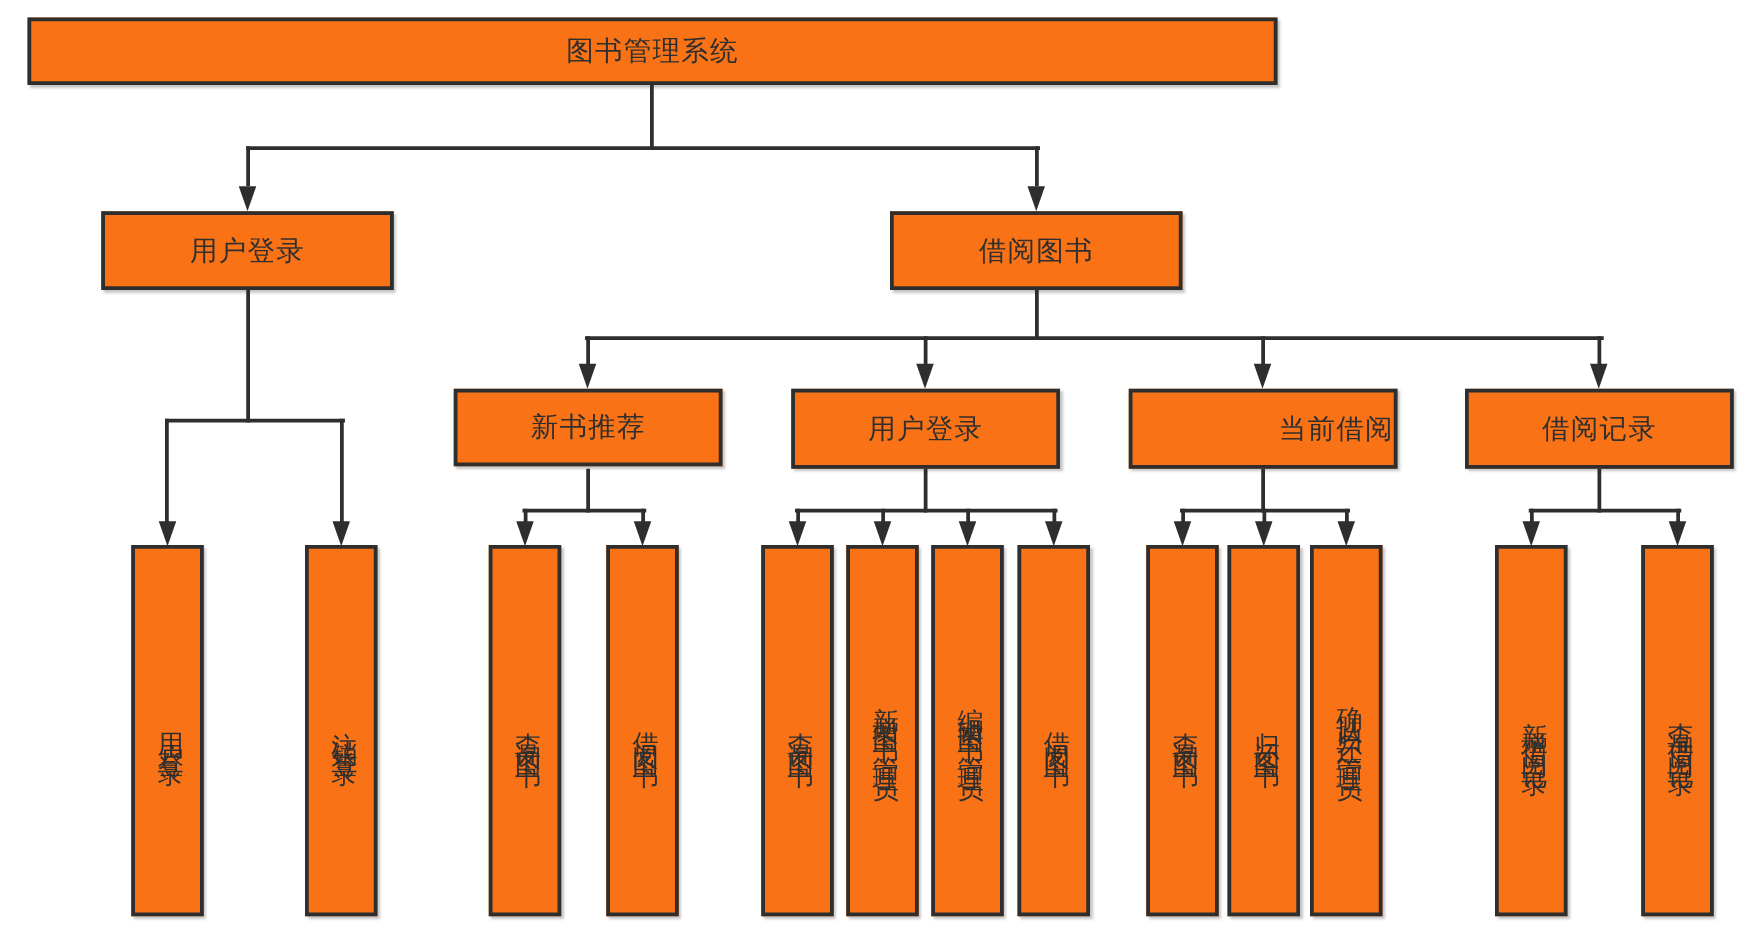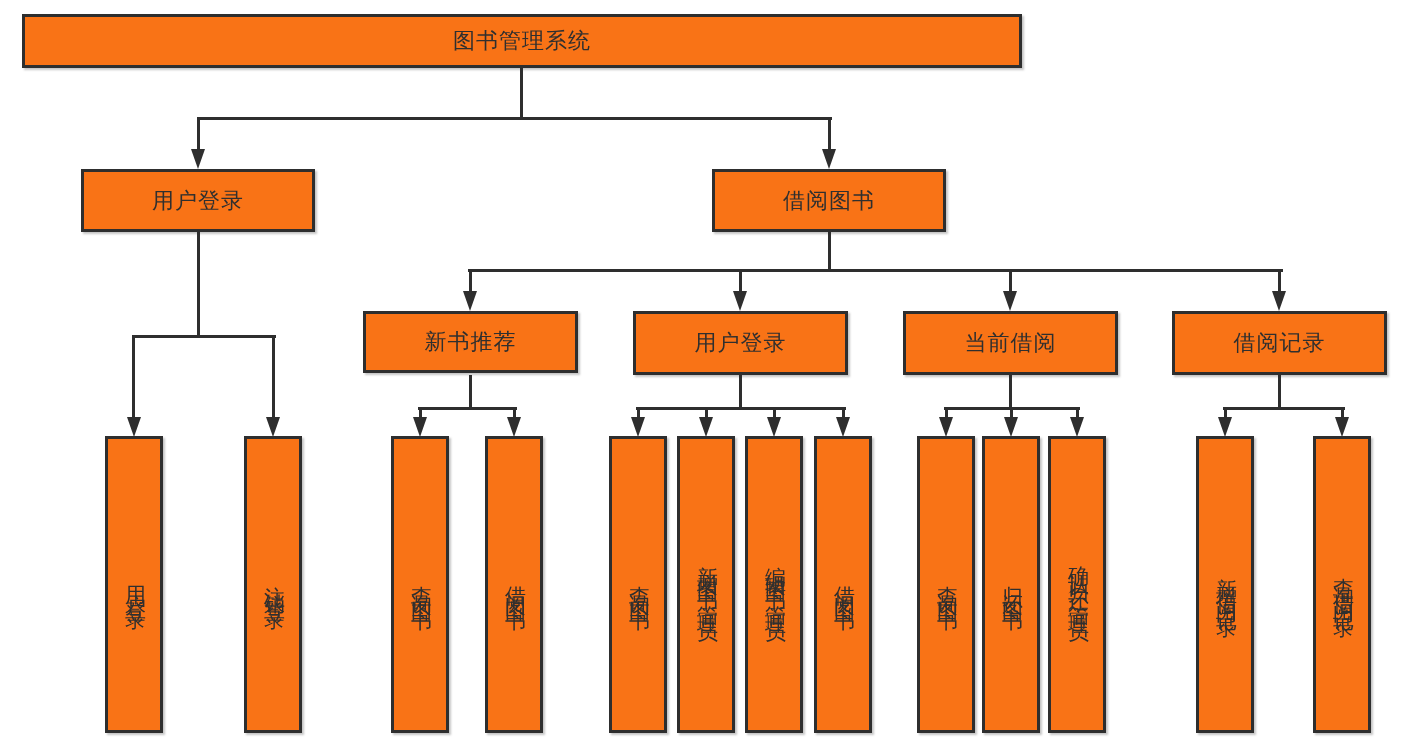--- a/index.html
+++ b/index.html
@@ -92,21 +92,21 @@
   <div class="a" style="left:1003px;top:291px;"></div>
   <div class="v" style="left:1278px;top:269px;height:24px;"></div>
   <div class="a" style="left:1272px;top:291px;"></div>
 
   <div class="node" style="left:363px;top:311px;width:215px;height:62px;">
     <span class="lbl">新书推荐</span>
   </div>
   <div class="node" style="left:633px;top:311px;width:215px;height:64px;">
     <span class="lbl">用户登录</span>
   </div>
-  <div class="node" style="left:903px;top:311px;width:215px;height:64px;">
+  <div class="node" style="left:903px;top:311px;width:215px;height:64px;justify-content:flex-end;">
     <span class="lbl">当前借阅</span>
   </div>
   <div class="node" style="left:1172px;top:311px;width:215px;height:64px;">
     <span class="lbl">借阅记录</span>
   </div>
 
   <div class="v" style="left:469px;top:375px;height:35px;"></div>
   <div class="h" style="left:418px;top:407px;width:99px;"></div>
   <div class="v" style="left:419px;top:407px;height:12px;"></div>
   <div class="a" style="left:413px;top:417px;"></div>

